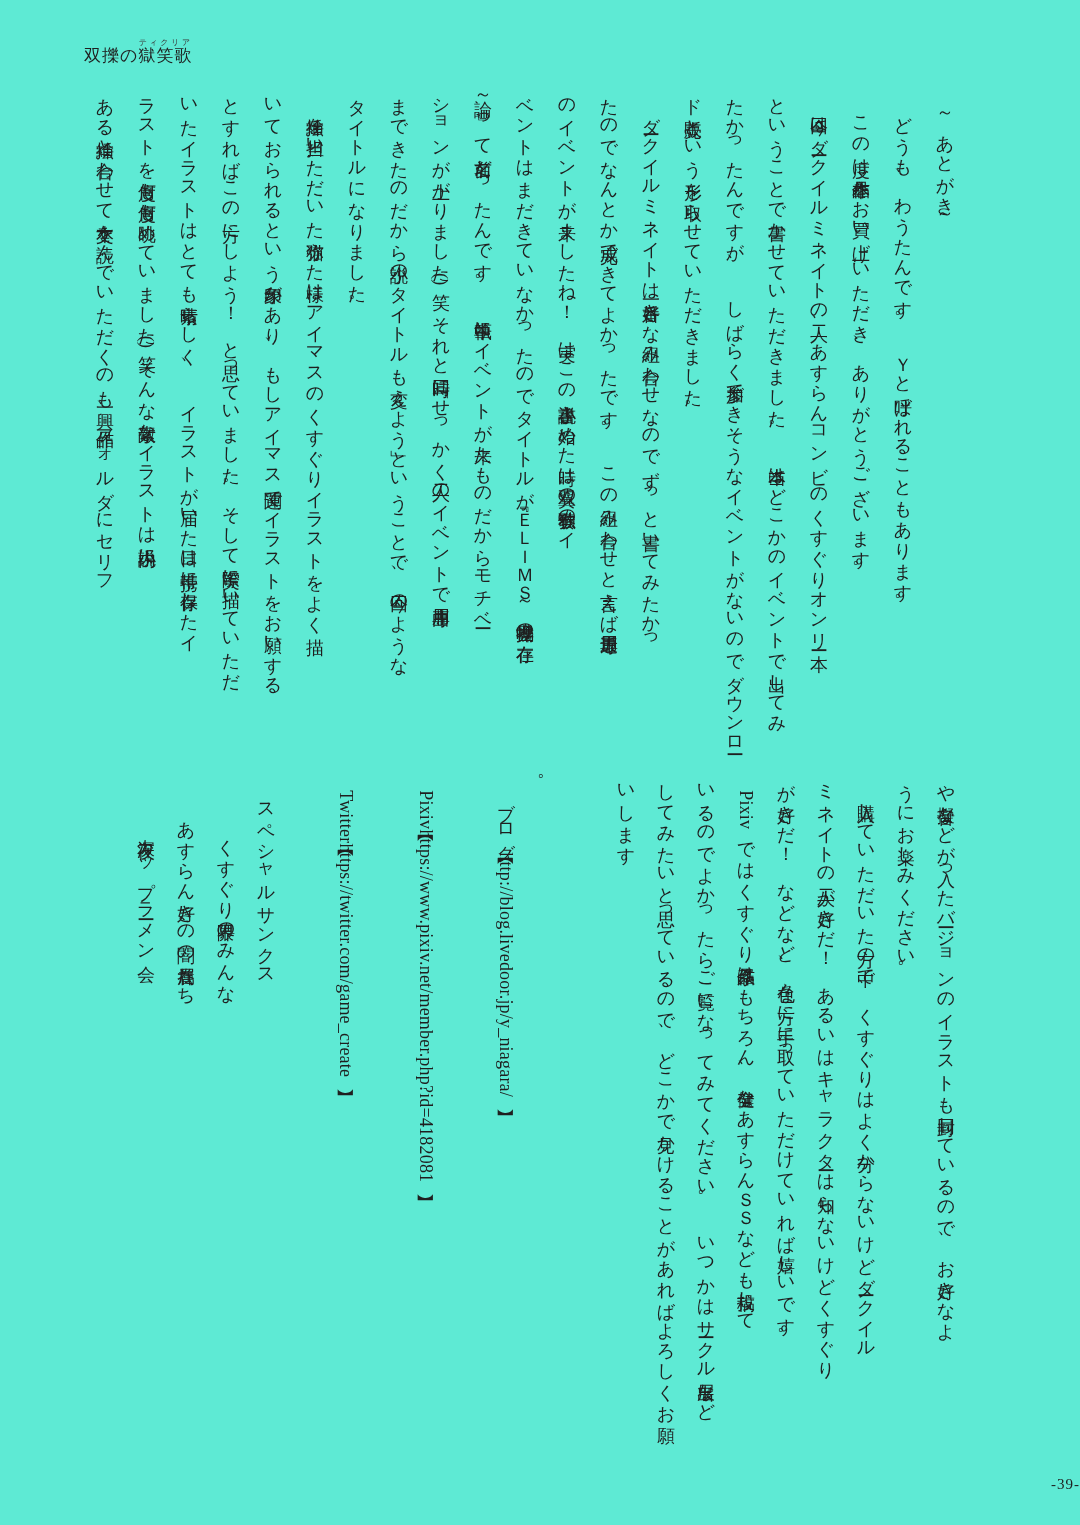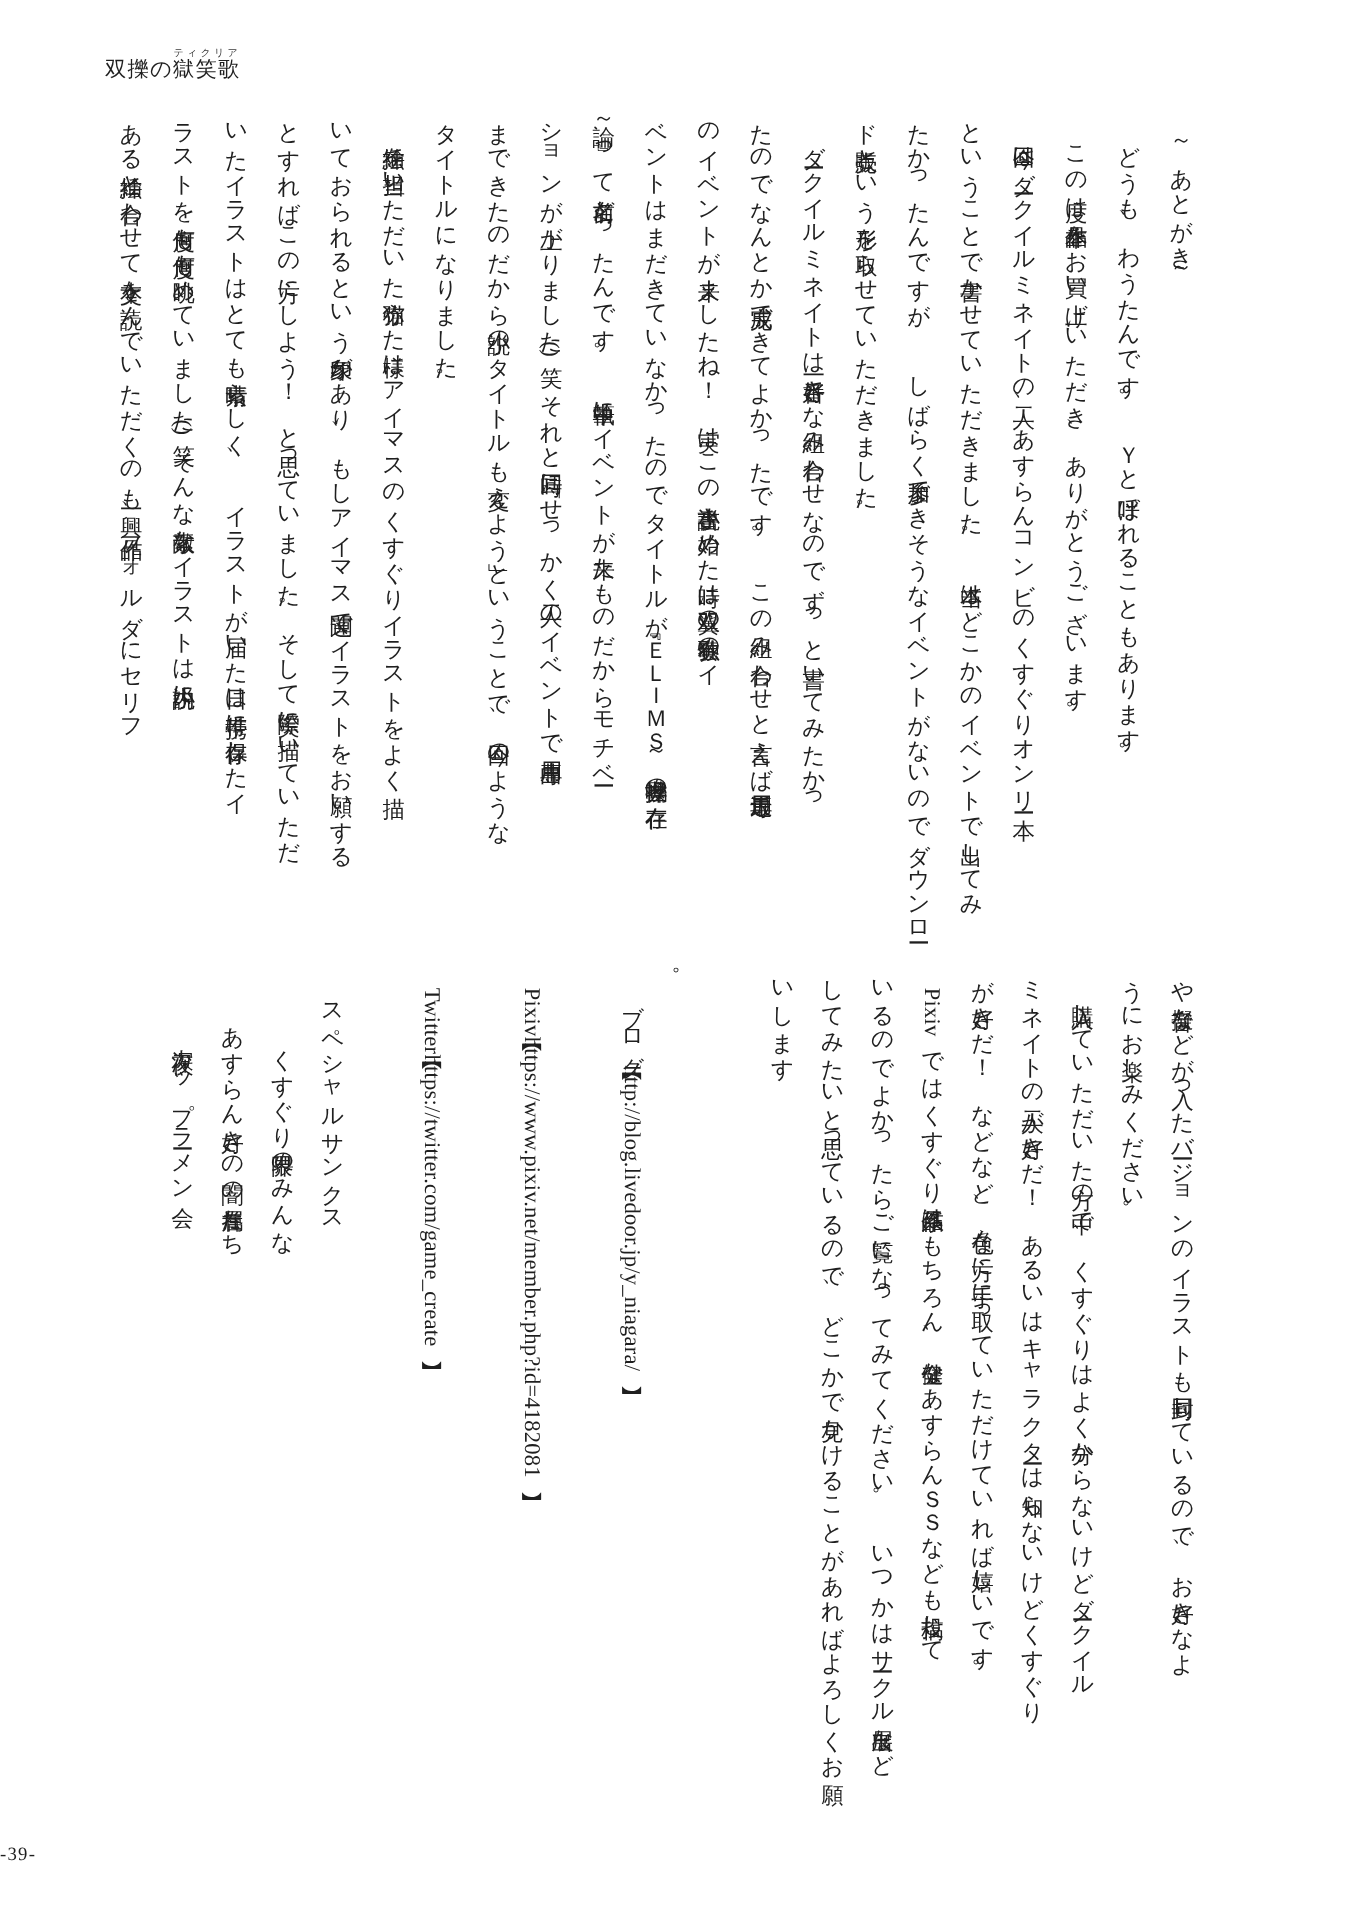--- a/index.html
+++ b/index.html
@@ -1,19 +1,19 @@
 <!DOCTYPE html>
 <html lang="ja"><head>
 <meta charset="utf-8">
 <style>
   html,body{margin:0;padding:0;background:#e8e8e8;}
   .page{
     position:relative;
     width:1080px;height:1525px;
-    background:#ffffff;
+    background:#5eead4;
     color:#1f1f1f;
     font-family:"Liberation Serif","DejaVu Serif",serif;
     overflow:hidden;
   }
   .header{
     position:absolute;left:84px;top:38px;
     font-size:17px;letter-spacing:1px;
   }
   .header ruby rt{
     font-size:8px;letter-spacing:2px;color:#3a3a3a;
@@ -28,21 +28,21 @@
     font-size:18px;
     letter-spacing:0.2px;
     white-space:nowrap;
   }
   .band-upper{top:86px;height:694px;}
   .band-upper p{line-height:42px;min-width:42px;}
   .band-lower{top:772px;height:710px;}
   .band-lower p{line-height:40px;min-width:40px;}
   .page-number{
     position:absolute;left:0;right:0;top:1476px;
-    text-align:left;
+    text-align:right;
     font-size:15px;letter-spacing:1px;
   }
 </style>
 </head>
 <body>
 
 <div class="page">
 
   <div class="header"><span>双擽の</span><ruby><span>獄笑歌</span><rt>ティクリア</rt></ruby></div>
 

